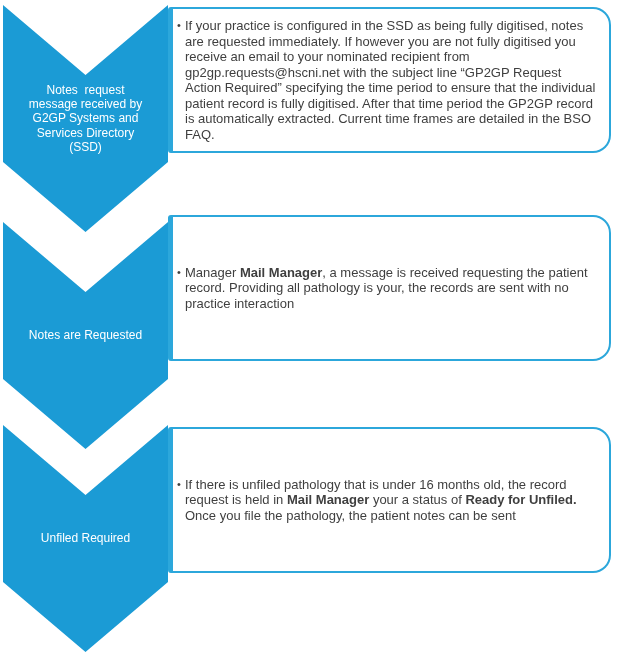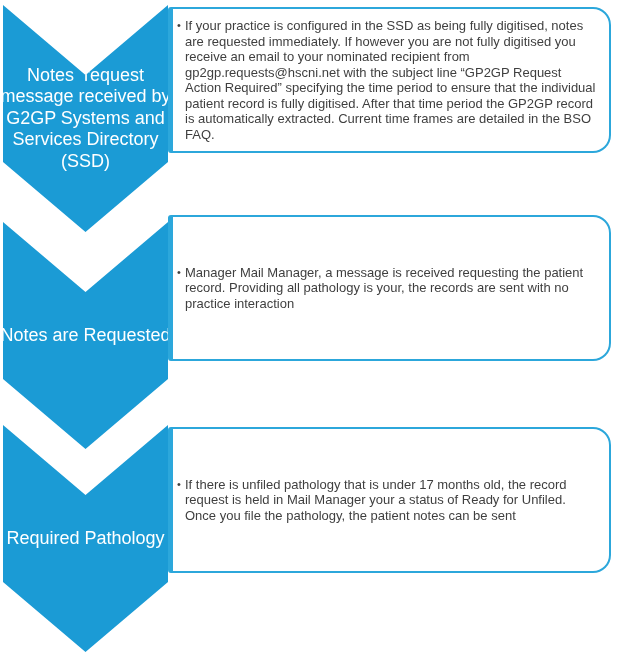--- a/index.html
+++ b/index.html
@@ -22,42 +22,42 @@
     background:var(--chevron-fill);
     clip-path:polygon(0 0, 50% 70px, 100% 0, 100% 157px, 50% 100%, 0 157px);
   }
   .chevron-1{ top:5px; }
   .chevron-2{ top:222px; }
   .chevron-3{ top:425px; }
   .chevron-label{
     position:absolute; left:0; right:0; top:70px; bottom:70px;
     display:flex; align-items:center; justify-content:center;
     text-align:center; color:var(--chevron-text);
-    font-size:18px; line-height:1.2; white-space:pre;
+    font-size:12px; line-height:1.2; white-space:pre;
   }
 
   
   .textbox{
     position:absolute; left:168px; width:443px; height:146px;
     border:2px solid var(--box-border);
     border-left-width:5px;
     border-radius:3px 18px 18px 3px;
     background:#ffffff;
     display:flex; align-items:center;
     padding:6px 10px 6px 4px;
   }
   .textbox-1{ top:7px; }
   .textbox-2{ top:215px; }
   .textbox-3{ top:427px; }
   .bullet-row{
     display:flex; align-items:flex-start;
     color:var(--body-text); font-size:13px; line-height:15.5px;
   }
   .bullet{ flex:0 0 auto; width:8px; font-size:11px; line-height:15.5px; }
-  .rich b, .rich .b{ font-weight:normal; }
+  .rich b, .rich .b{ font-weight:bold; }
 </style>
 </head>
 <body>
 
 <div class="canvas">
 
   <div class="chevron chevron-1">
     <div class="chevron-label">Notes  request
 message received by
 G2GP Systems and
@@ -75,22 +75,22 @@
     <div class="chevron-label">Notes are Requested</div>
   </div>
   <div class="textbox textbox-2">
     <div class="bullet-row">
       <span class="bullet">•</span>
       <span class="rich"><span>Manager </span><span class="b">Mail Manager</span><span>, a message is received requesting the patient record. Providing all pathology is your, the records are sent with no practice interaction</span></span>
     </div>
   </div>
 
   <div class="chevron chevron-3">
-    <div class="chevron-label">Required Pathology</div>
+    <div class="chevron-label">Unfiled Required</div>
   </div>
   <div class="textbox textbox-3">
     <div class="bullet-row">
       <span class="bullet">•</span>
-      <span class="rich"><span>If there is unfiled pathology that is under 17 months old, the record request is held in </span><span class="b">Mail Manager</span><span> your a status of </span><span class="b">Ready for Unfiled.</span><span> Once you file the pathology, the patient notes can be sent</span></span>
+      <span class="rich"><span>If there is unfiled pathology that is under 16 months old, the record request is held in </span><span class="b">Mail Manager</span><span> your a status of </span><span class="b">Ready for Unfiled.</span><span> Once you file the pathology, the patient notes can be sent</span></span>
     </div>
   </div>
 
 </div>
 
 </body></html>

